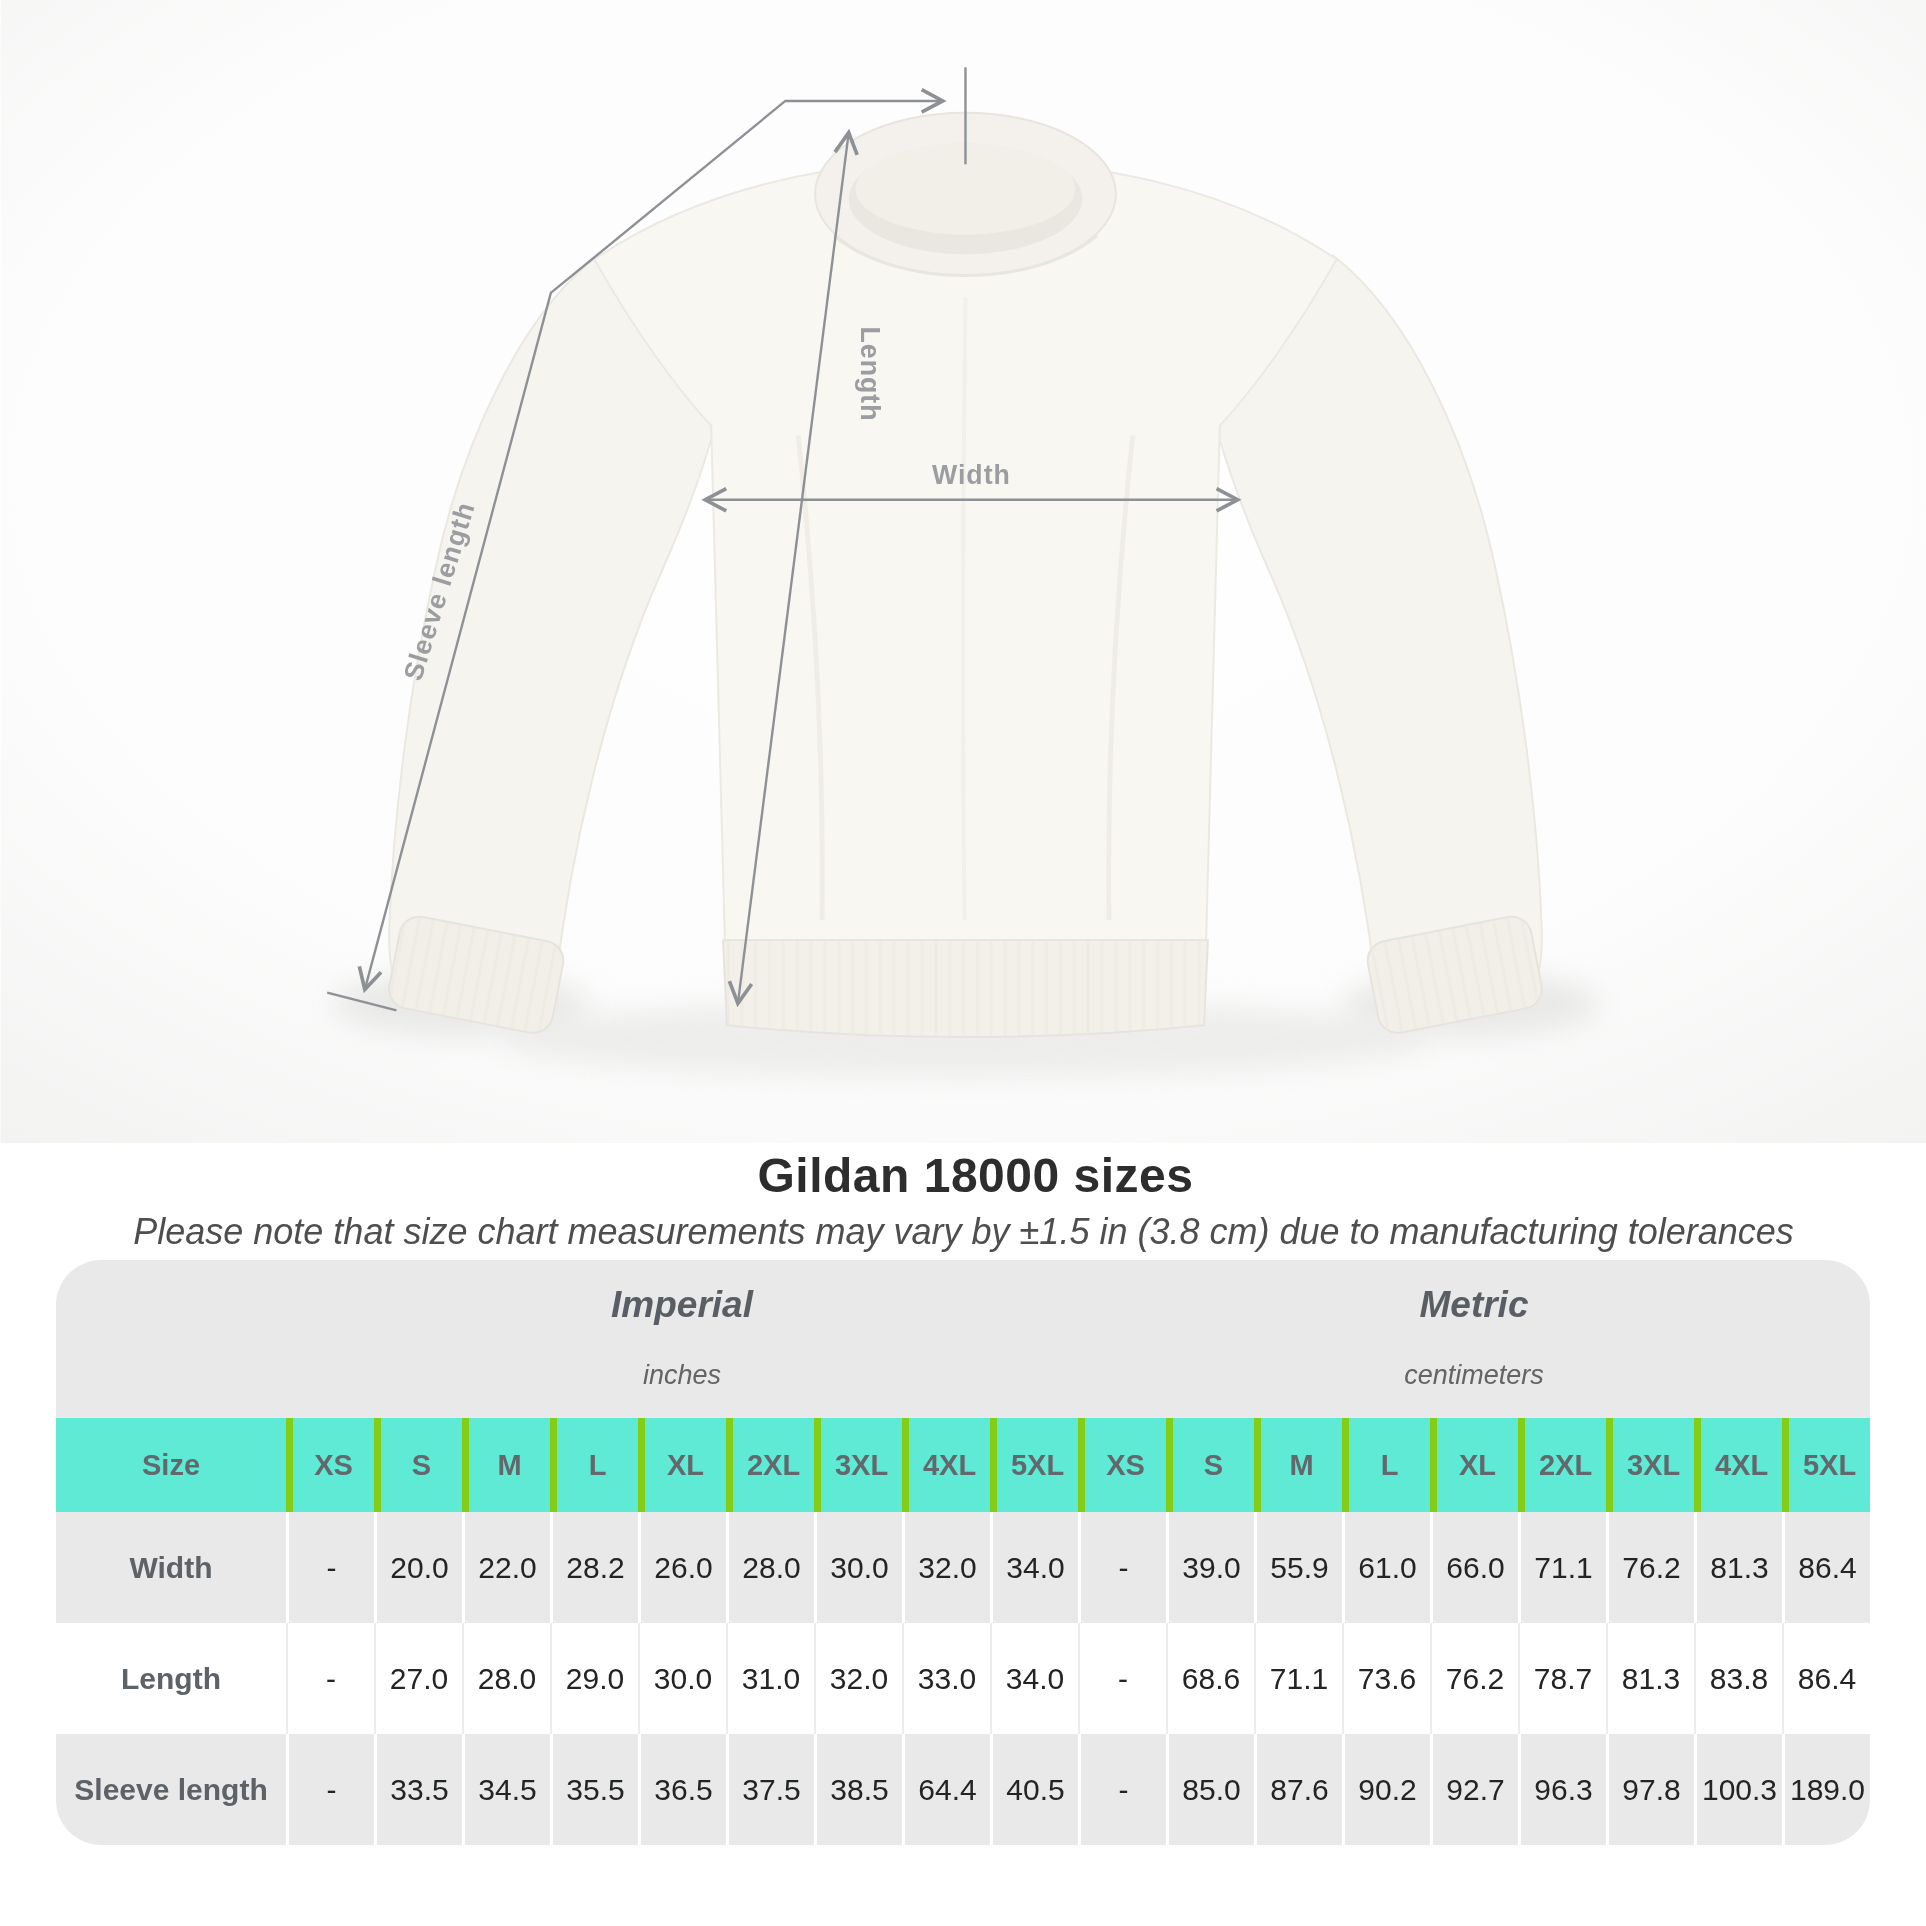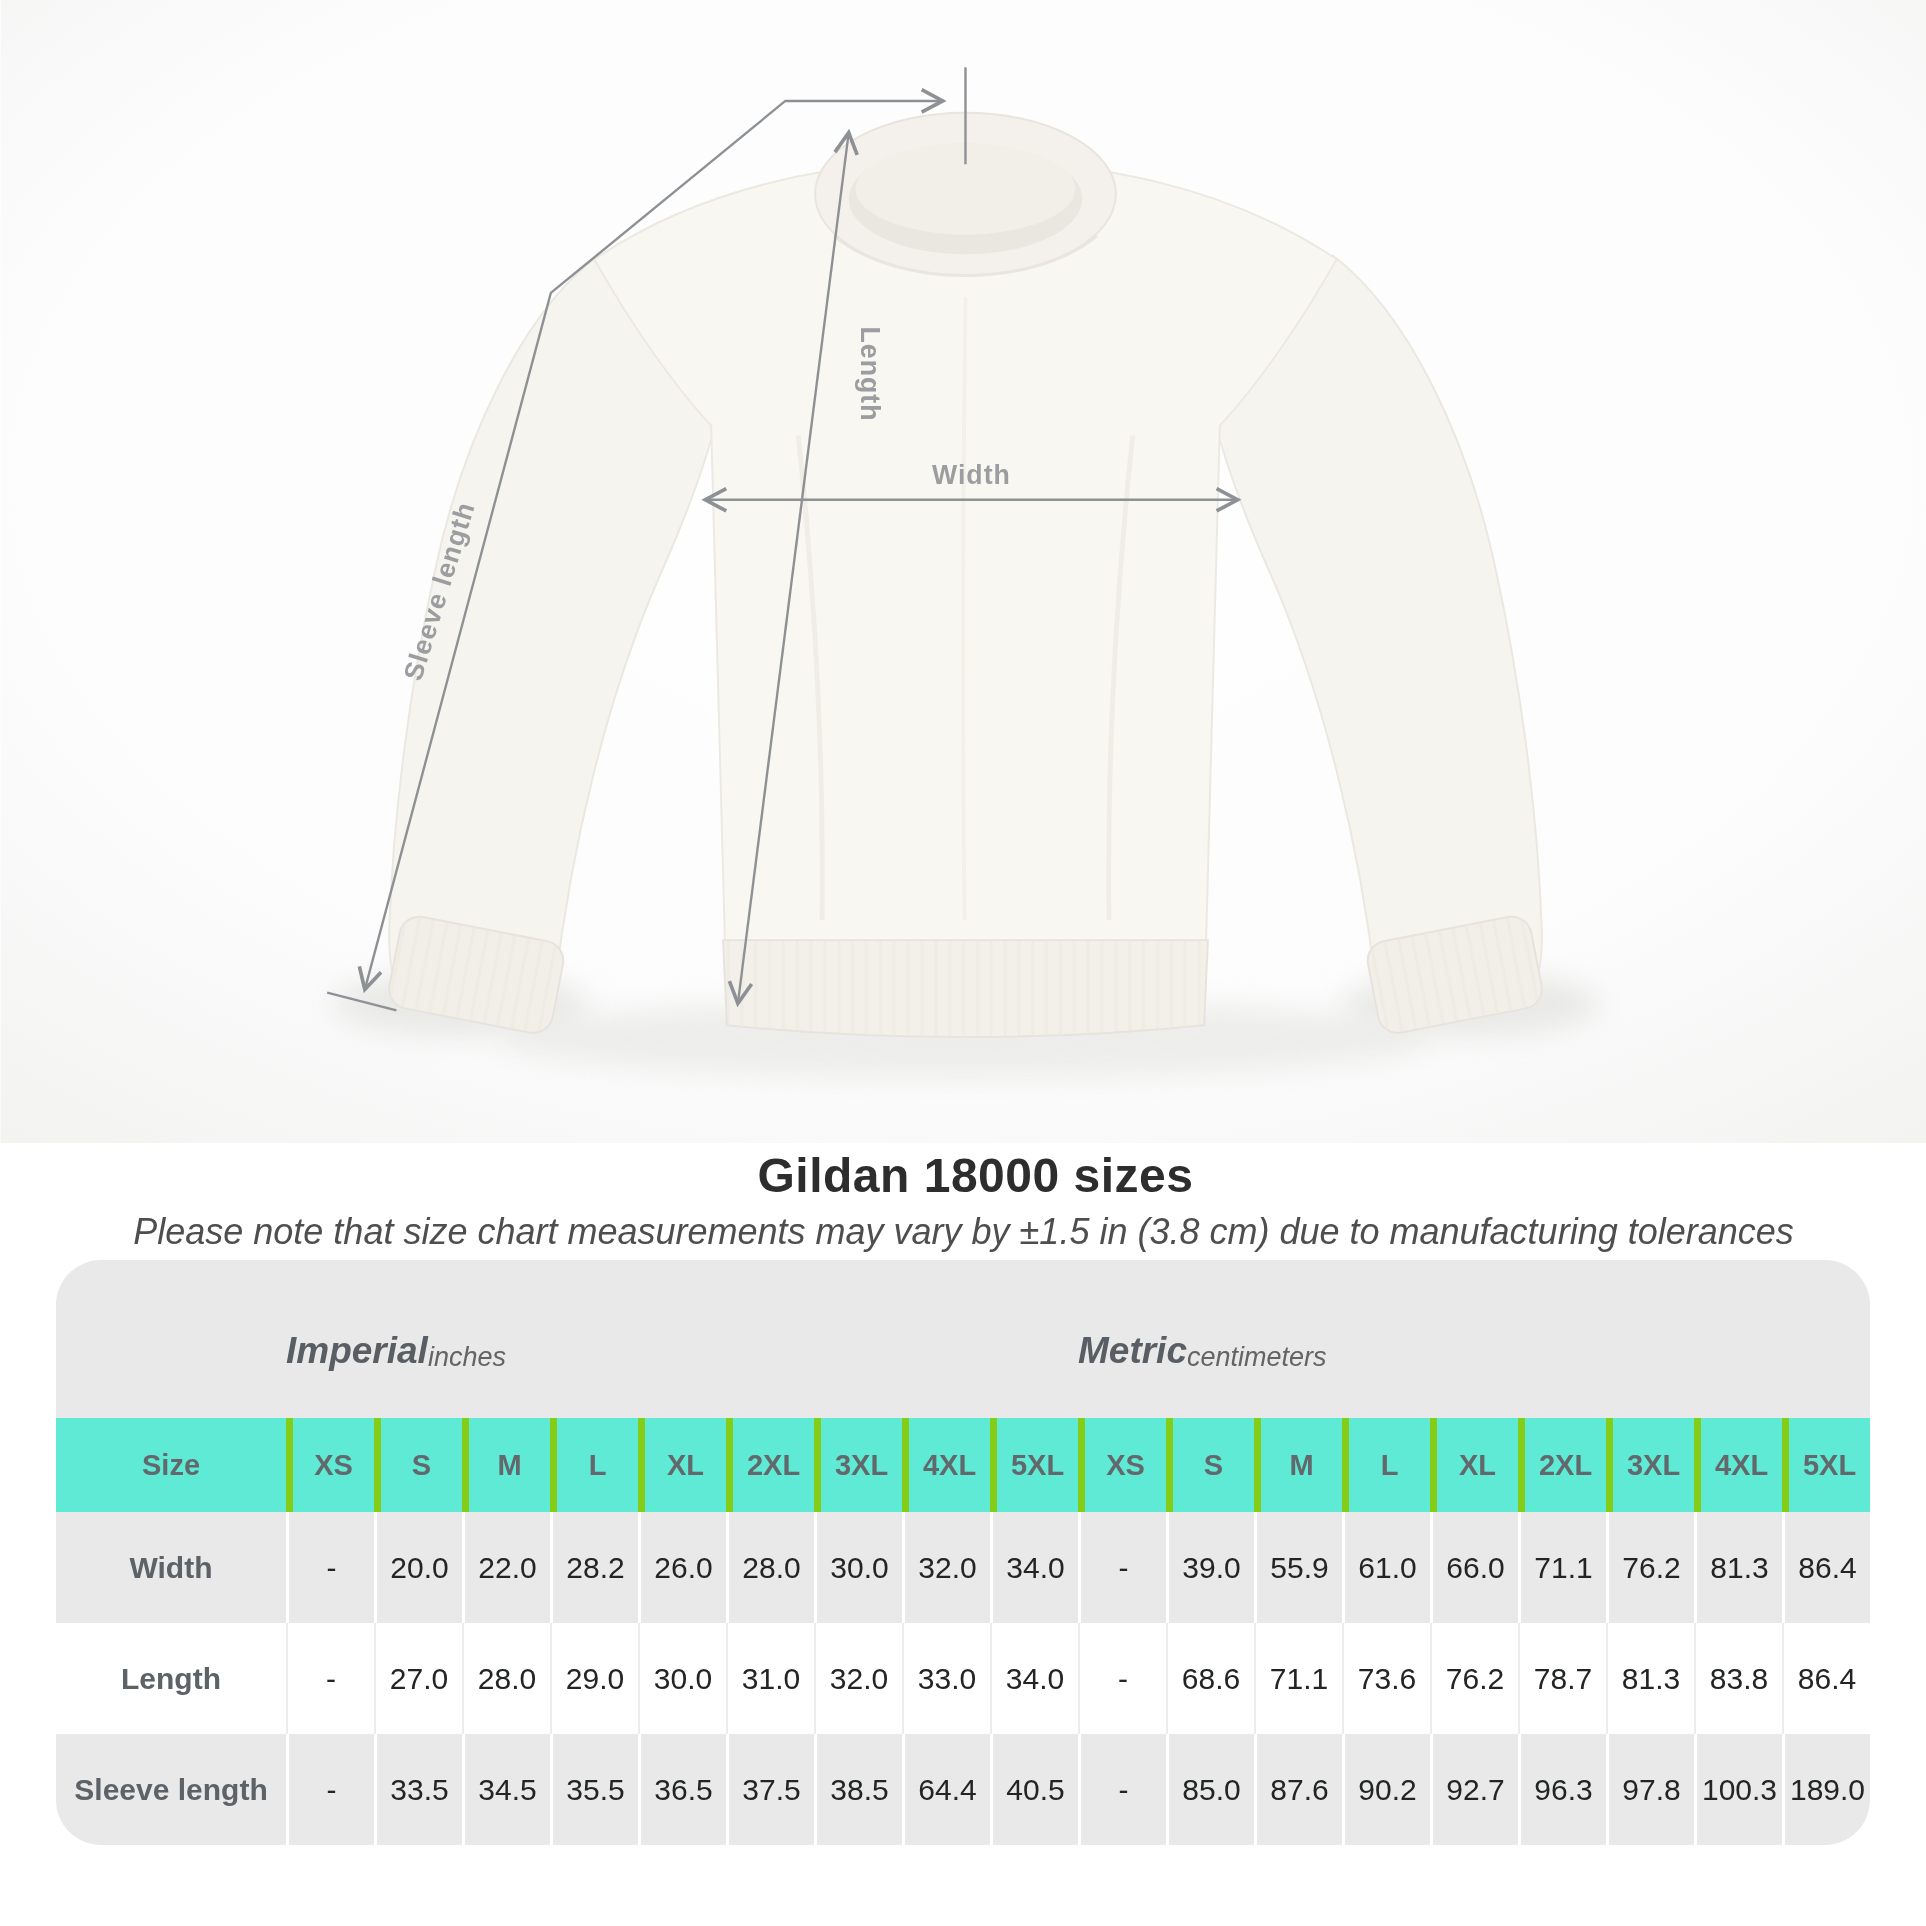--- a/index.html
+++ b/index.html
@@ -9,23 +9,23 @@
   svg.diagram{position:absolute;top:0;left:0;display:block;}
 
   .page-title{position:absolute;top:1148px;left:12px;width:100%;margin:0;text-align:center;
     font-size:48px;font-weight:bold;color:#2d2d2d;letter-spacing:0.5px;}
   .subtitle{position:absolute;top:1211px;left:0;width:100%;margin:0;text-align:center;
     font-size:36px;font-style:italic;color:#4e4e4e;}
 
   .size-table{position:absolute;left:56px;top:1260px;width:1814px;border-radius:45px;
     overflow:hidden;background:#ffffff;}
   .group-row{display:grid;grid-template-columns:230px 1fr 1fr;height:158px;background:#e9e9e9;}
-  .group-cell{display:flex;flex-direction:row;align-items:center;justify-content:flex-start;padding-top:24px;}
+  .group-cell{display:flex;flex-direction:column;align-items:center;justify-content:flex-start;padding-top:24px;gap:34px;}
   .group-label{font-size:37px;font-weight:bold;font-style:italic;color:#585e63;}
-  .group-sub{font-size:27px;font-style:italic;color:#646464;margin-top:12px;}
+  .group-sub{font-size:27px;font-style:italic;color:#646464;}
 
   .header-row{display:grid;grid-template-columns:230px repeat(18,1fr);height:94px;background:#5eead4;}
   .data-row{display:grid;grid-template-columns:230px repeat(18,1fr);height:111px;}
   .data-row.stripe{background:#e9e9e9;}
   .data-row.plain{background:#ffffff;}
 
   .cell{display:flex;align-items:center;justify-content:center;min-width:0;}
   .head-cell,.size-corner{font-weight:bold;color:#63686c;font-size:29px;}
   .row-label{font-weight:bold;color:#5d6267;font-size:30px;}
   .num-cell{color:#222426;font-size:30px;}

